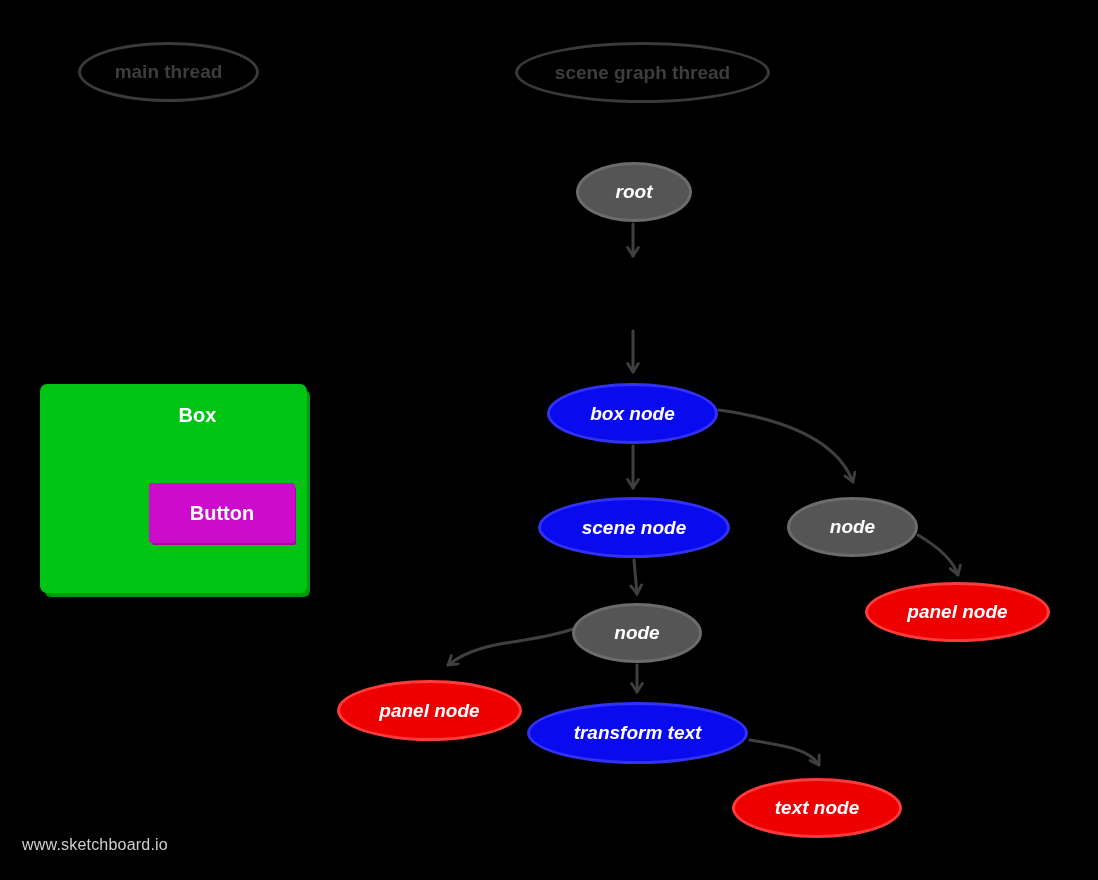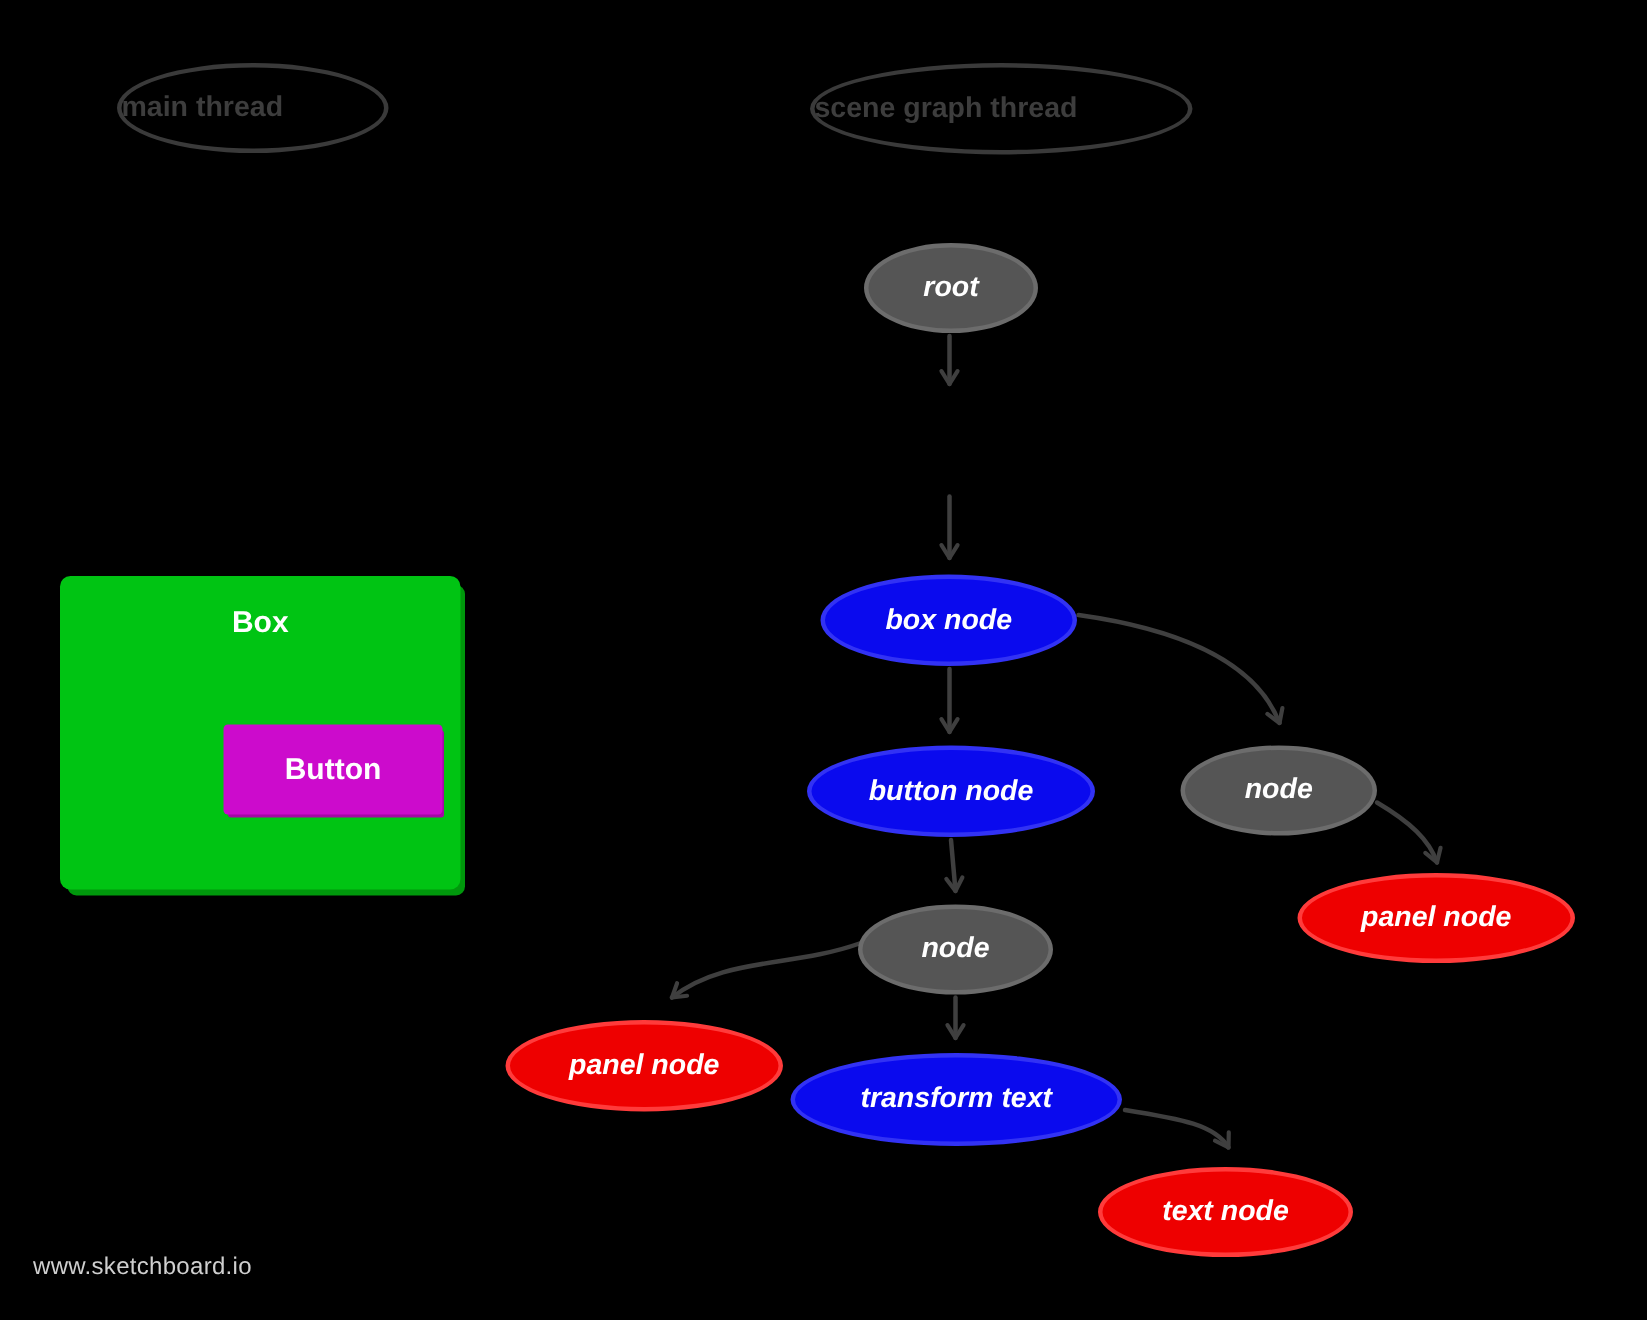--- a/index.html
+++ b/index.html
@@ -59,21 +59,21 @@
     background: var(--node-gray, #555555);
     border: 3px solid #6c6c6c;
   }
   .thread-ellipse {
     position: absolute;
     border-radius: 50%;
     border: 3px solid var(--thread-outline, #3a3a3a);
     background: transparent;
     display: flex;
     align-items: center;
-    justify-content: flex-start;
+    justify-content: center;
     color: var(--thread-text, #3d3d3d);
     font-weight: bold;
     font-size: 19px;
     box-sizing: border-box;
     white-space: nowrap;
   }
   .box-preview {
     position: absolute;
     left: 40px; top: 384px;
     width: 267px; height: 209px;
@@ -83,20 +83,21 @@
     box-sizing: border-box;
   }
   .box-label {
     position: absolute;
     top: 20px;
     width: 100%;
     text-align: center;
     color: #fff;
     font-weight: bold;
     font-size: 20px;
+    padding-left: 24px;
   }
   .button-preview {
     position: absolute;
     left: 101px; top: 483px;
     width: 146px; height: 60px;
     background: var(--button-magenta, #cc0bcc);
     border-radius: 3px;
     display: flex;
     align-items: center;
     justify-content: center;
@@ -134,21 +135,21 @@
     <path class="edge" d="M 573 629 C 528 645 482 638 448 665" marker-end="url(#arrow)"></path>
     <path class="edge" d="M 637 665 L 637 692" marker-end="url(#arrow)"></path>
     <path class="edge" d="M 750 740 C 788 746 810 750 819 765" marker-end="url(#arrow)"></path>
     <path class="edge" d="M 918 535 C 940 548 953 560 958 575" marker-end="url(#arrow)"></path>
   </svg>
 
   <div class="thread-ellipse" style="left:78px; top:42px; width:181px; height:60px;">
     <span>main thread</span>
   </div>
 
-  <div class="thread-ellipse" style="left:540px; top:42px; width:255px; height:61px;">
+  <div class="thread-ellipse" style="left:515px; top:42px; width:255px; height:61px;">
     <span>scene graph thread</span>
   </div>
 
   <div class="box-preview">
     <div class="box-label">Box</div>
   </div>
 
   <div class="button-preview">
     <span>Button</span>
   </div>
@@ -156,21 +157,21 @@
   <div class="node gray" style="left:576px; top:162px; width:116px; height:60px;">
     <span>root</span>
   </div>
 
 
   <div class="node blue" style="left:547px; top:383px; width:171px; height:61px;">
     <span>box node</span>
   </div>
 
   <div class="node blue" style="left:538px; top:497px; width:192px; height:61px;">
-    <span>button node</span>
+    <span>scene node</span>
   </div>
 
   <div class="node gray" style="left:572px; top:603px; width:130px; height:60px;">
     <span>node</span>
   </div>
 
   <div class="node red" style="left:337px; top:680px; width:185px; height:61px;">
     <span>panel node</span>
   </div>
 

